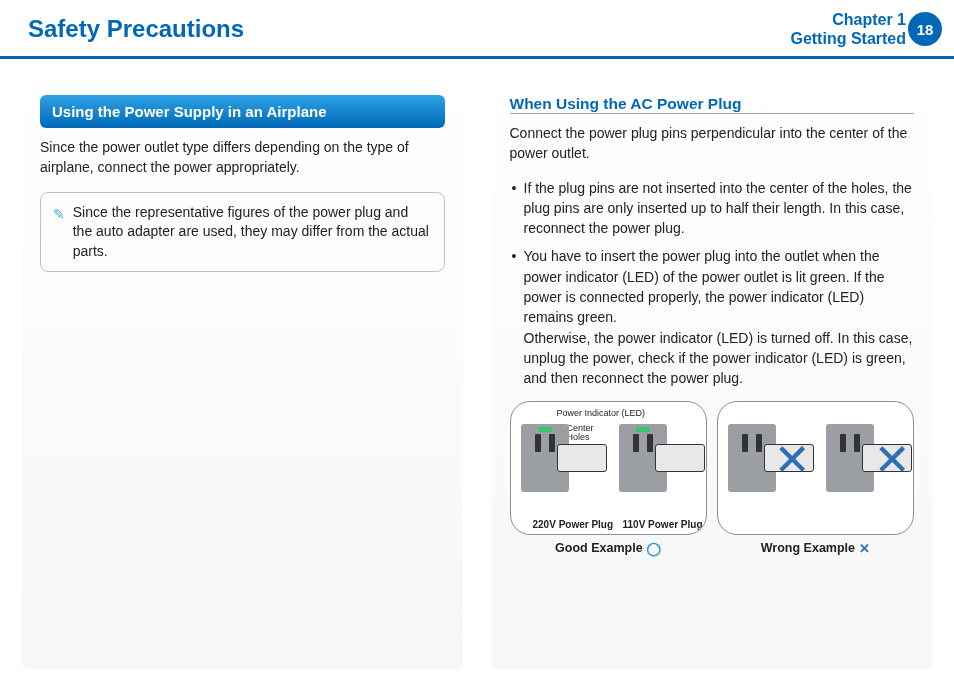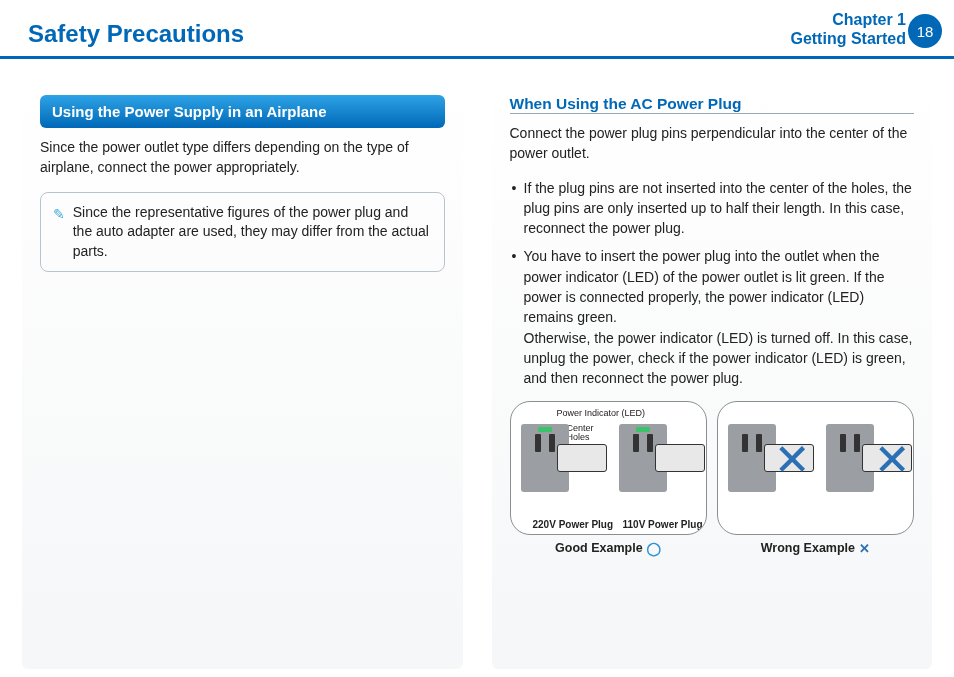--- a/index.html
+++ b/index.html
@@ -1,20 +1,20 @@
 <!DOCTYPE html>
 <html><head>
 <meta charset="utf-8">
 <style>
 *{margin:0;padding:0;box-sizing:border-box}
 body{font-family:"Segoe UI",Arial,sans-serif;width:954px;height:677px;background:#fff;overflow:hidden}
-.header{display:flex;align-items:flex-end;padding:10px 0 8px 28px;border-bottom:3px solid #0068b7}
+.header{display:flex;align-items:center;padding:10px 0 8px 28px;border-bottom:3px solid #0068b7}
 .title{font-size:24px;font-weight:700;color:#0068b7;flex:1}
 .chap{text-align:right;color:#0068b7;font-size:16px;font-weight:700;line-height:1.2;margin-right:2px}
-.badge{background:#0068b7;color:#fff;width:34px;height:34px;border-radius:50%;display:flex;align-items:center;justify-content:center;font-size:15px;font-weight:400;margin-right:12px}
+.badge{background:#0068b7;color:#fff;width:34px;height:34px;border-radius:50%;display:flex;align-items:center;justify-content:center;font-size:15px;font-weight:700;margin-right:12px}
 .columns{display:flex;padding:20px 22px 0 22px;gap:29px}
 .col{flex:1;background:linear-gradient(to bottom,#fff,#f6f7f8 560px);border-radius:6px;padding:16px 18px;min-height:590px}
 .blue-head{background:linear-gradient(to bottom,#2ea3e6,#0068b7);color:#fff;font-weight:700;font-size:15px;padding:8px 12px;border-radius:6px;margin-bottom:10px}
 .intro{font-size:14px;color:#222;line-height:1.4;margin-bottom:14px}
 .note-box{border:1px solid #b8c4cc;border-radius:8px;padding:10px 12px;display:flex;gap:8px;font-size:14px;color:#222;line-height:1.4}
 .note-icon{color:#3ba7dd;font-size:14px;flex-shrink:0;margin-top:2px}
 .subhead{font-size:15.5px;font-weight:700;color:#0068b7;border-bottom:1.5px solid #9aaab3;margin-bottom:10px}
 .para{font-size:14px;color:#222;line-height:1.4;margin-bottom:14px}
 .bul{font-size:14px;color:#222;line-height:1.45;margin-bottom:8px;padding-left:14px;position:relative}
 .bul::before{content:"•";position:absolute;left:2px;color:#222}

